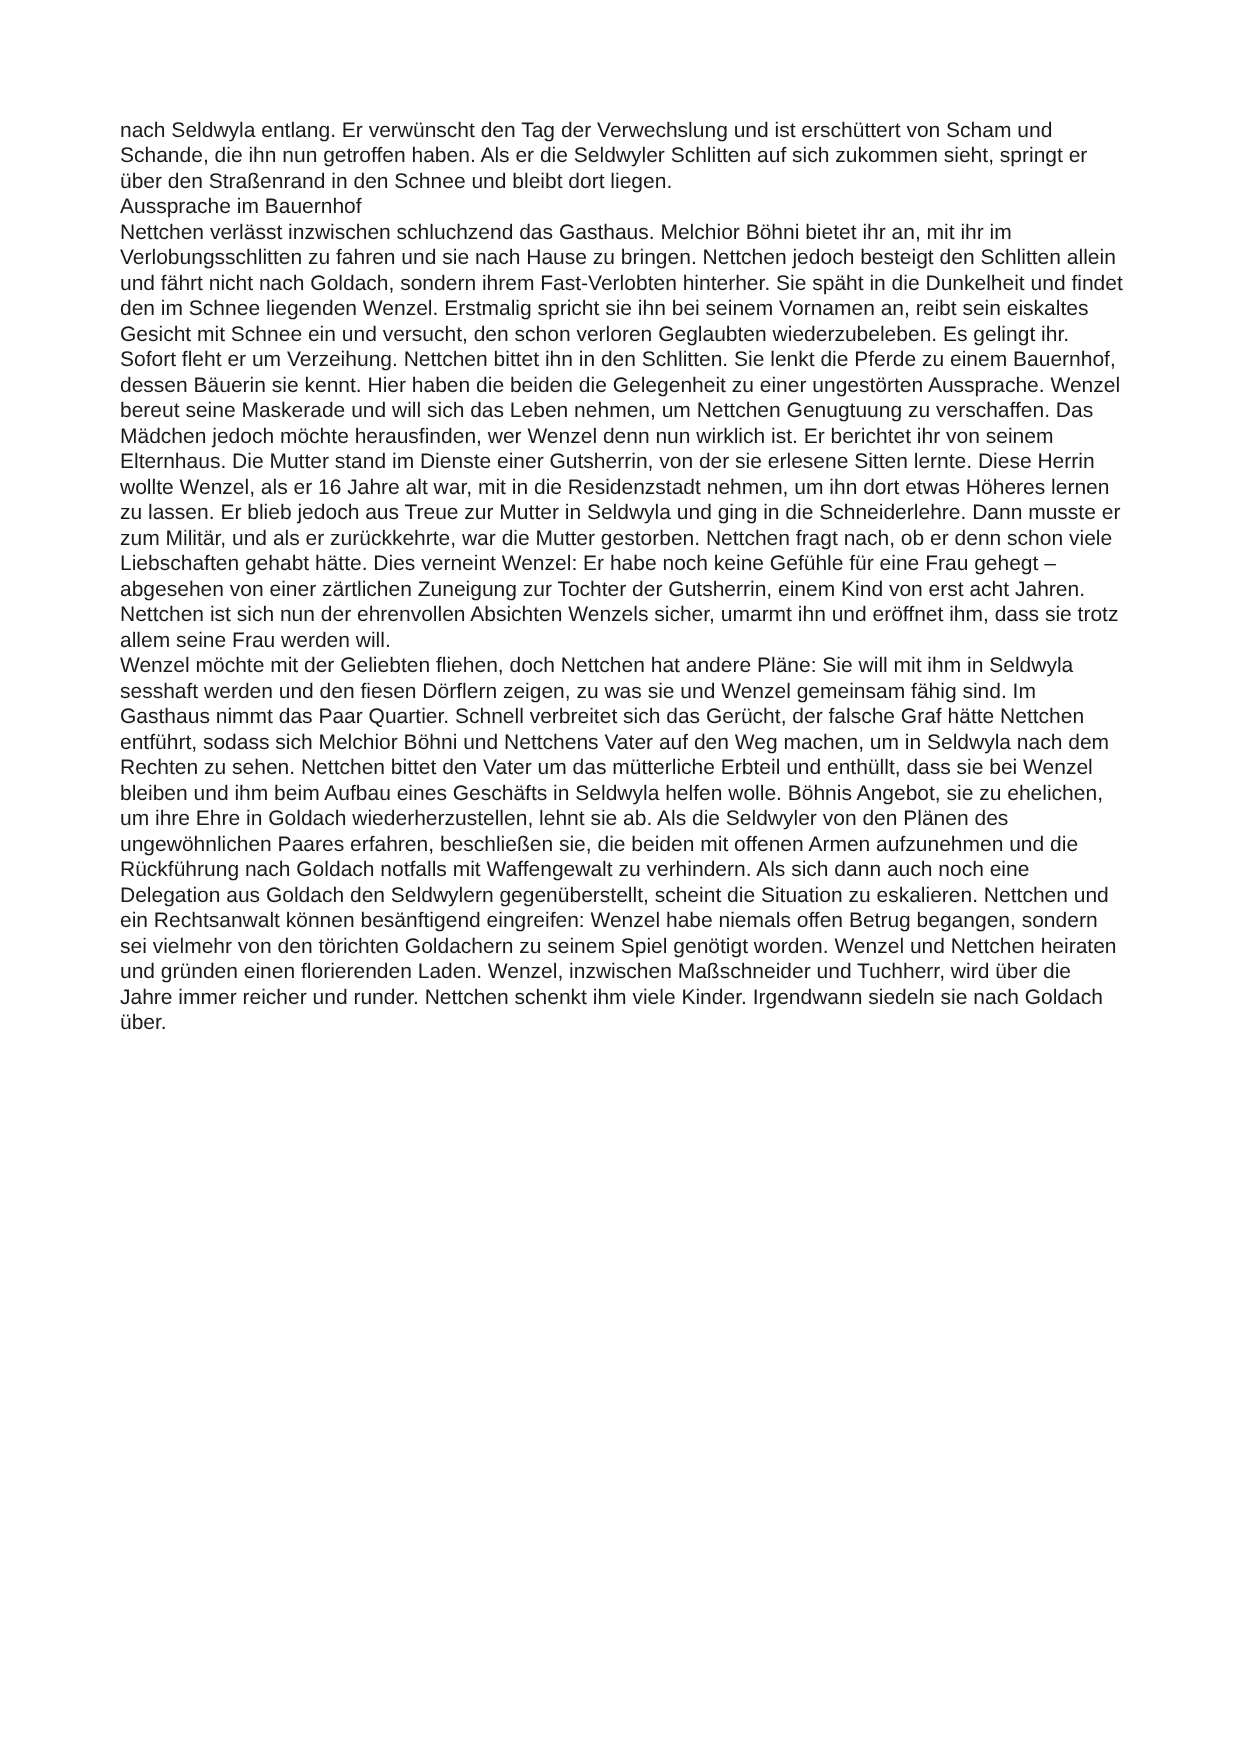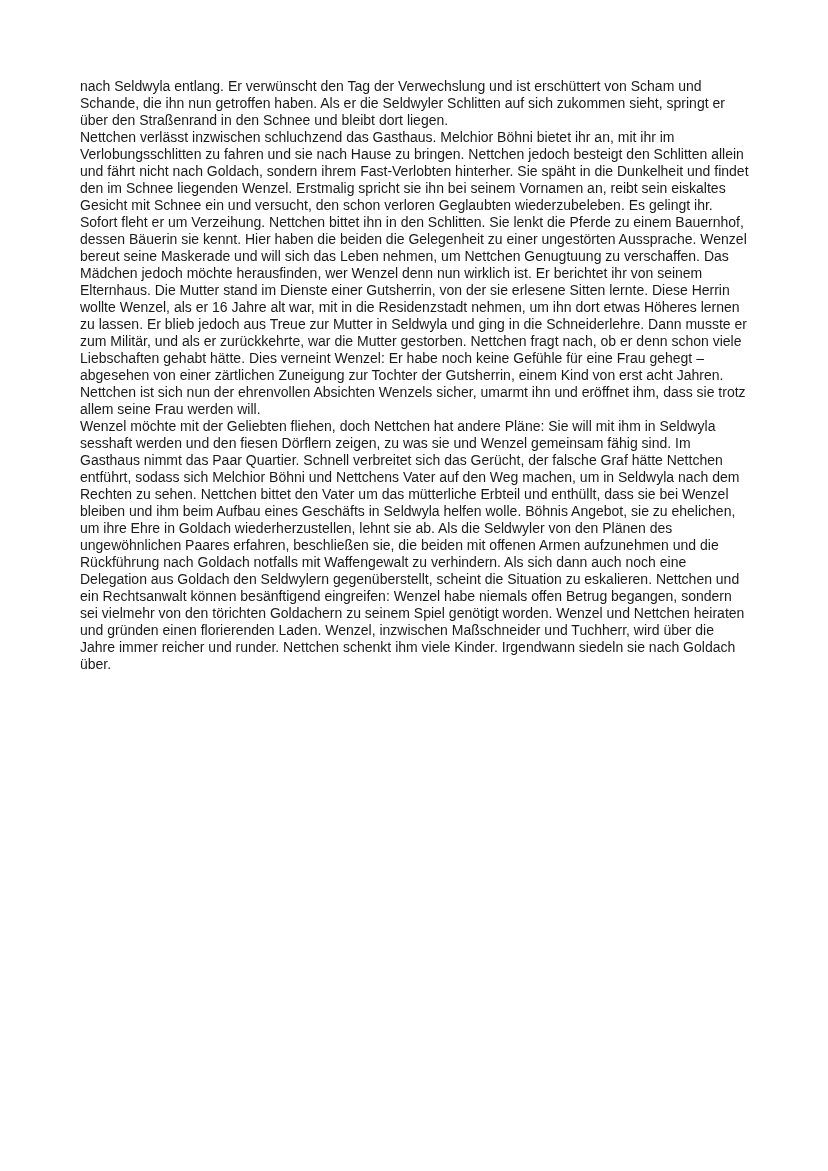--- a/index.html
+++ b/index.html
@@ -43,16 +43,17 @@
     font-size: 14px;
     line-height: 17px;
   }
 </style>
 </head>
 <body>
 
 <div class="page">
   <div class="text-block">
     <p class="para">nach Seldwyla entlang. Er verwünscht den Tag der Verwechslung und ist erschüttert von Scham und Schande, die ihn nun getroffen haben. Als er die Seldwyler Schlitten auf sich zukommen sieht, springt er über den Straßenrand in den Schnee und bleibt dort liegen.</p>
+    <p class="heading-line">Aussprache im Bauernhof</p>
     <p class="para">Nettchen verlässt inzwischen schluchzend das Gasthaus. Melchior Böhni bietet ihr an, mit ihr im Verlobungsschlitten zu fahren und sie nach Hause zu bringen. Nettchen jedoch besteigt den Schlitten allein und fährt nicht nach Goldach, sondern ihrem Fast-Verlobten hinterher. Sie späht in die Dunkelheit und findet den im Schnee liegenden Wenzel. Erstmalig spricht sie ihn bei seinem Vornamen an, reibt sein eiskaltes Gesicht mit Schnee ein und versucht, den schon verloren Geglaubten wiederzubeleben. Es gelingt ihr. Sofort fleht er um Verzeihung. Nettchen bittet ihn in den Schlitten. Sie lenkt die Pferde zu einem Bauernhof, dessen Bäuerin sie kennt. Hier haben die beiden die Gelegenheit zu einer ungestörten Aussprache. Wenzel bereut seine Maskerade und will sich das Leben nehmen, um Nettchen Genugtuung zu verschaffen. Das Mädchen jedoch möchte herausfinden, wer Wenzel denn nun wirklich ist. Er berichtet ihr von seinem Elternhaus. Die Mutter stand im Dienste einer Gutsherrin, von der sie erlesene Sitten lernte. Diese Herrin wollte Wenzel, als er 16 Jahre alt war, mit in die Residenzstadt nehmen, um ihn dort etwas Höheres lernen zu lassen. Er blieb jedoch aus Treue zur Mutter in Seldwyla und ging in die Schneiderlehre. Dann musste er zum Militär, und als er zurückkehrte, war die Mutter gestorben. Nettchen fragt nach, ob er denn schon viele Liebschaften gehabt hätte. Dies verneint Wenzel: Er habe noch keine Gefühle für eine Frau gehegt – abgesehen von einer zärtlichen Zuneigung zur Tochter der Gutsherrin, einem Kind von erst acht Jahren. Nettchen ist sich nun der ehrenvollen Absichten Wenzels sicher, umarmt ihn und eröffnet ihm, dass sie trotz allem seine Frau werden will.</p>
     <p class="para">Wenzel möchte mit der Geliebten fliehen, doch Nettchen hat andere Pläne: Sie will mit ihm in Seldwyla sesshaft werden und den fiesen Dörflern zeigen, zu was sie und Wenzel gemeinsam fähig sind. Im Gasthaus nimmt das Paar Quartier. Schnell verbreitet sich das Gerücht, der falsche Graf hätte Nettchen entführt, sodass sich Melchior Böhni und Nettchens Vater auf den Weg machen, um in Seldwyla nach dem Rechten zu sehen. Nettchen bittet den Vater um das mütterliche Erbteil und enthüllt, dass sie bei Wenzel bleiben und ihm beim Aufbau eines Geschäfts in Seldwyla helfen wolle. Böhnis Angebot, sie zu ehelichen, um ihre Ehre in Goldach wiederherzustellen, lehnt sie ab. Als die Seldwyler von den Plänen des ungewöhnlichen Paares erfahren, beschließen sie, die beiden mit offenen Armen aufzunehmen und die Rückführung nach Goldach notfalls mit Waffengewalt zu verhindern. Als sich dann auch noch eine Delegation aus Goldach den Seldwylern gegenüberstellt, scheint die Situation zu eskalieren. Nettchen und ein Rechtsanwalt können besänftigend eingreifen: Wenzel habe niemals offen Betrug begangen, sondern sei vielmehr von den törichten Goldachern zu seinem Spiel genötigt worden. Wenzel und Nettchen heiraten und gründen einen florierenden Laden. Wenzel, inzwischen Maßschneider und Tuchherr, wird über die Jahre immer reicher und runder. Nettchen schenkt ihm viele Kinder. Irgendwann siedeln sie nach Goldach über.</p>
   </div>
 </div>
 
 </body></html>

